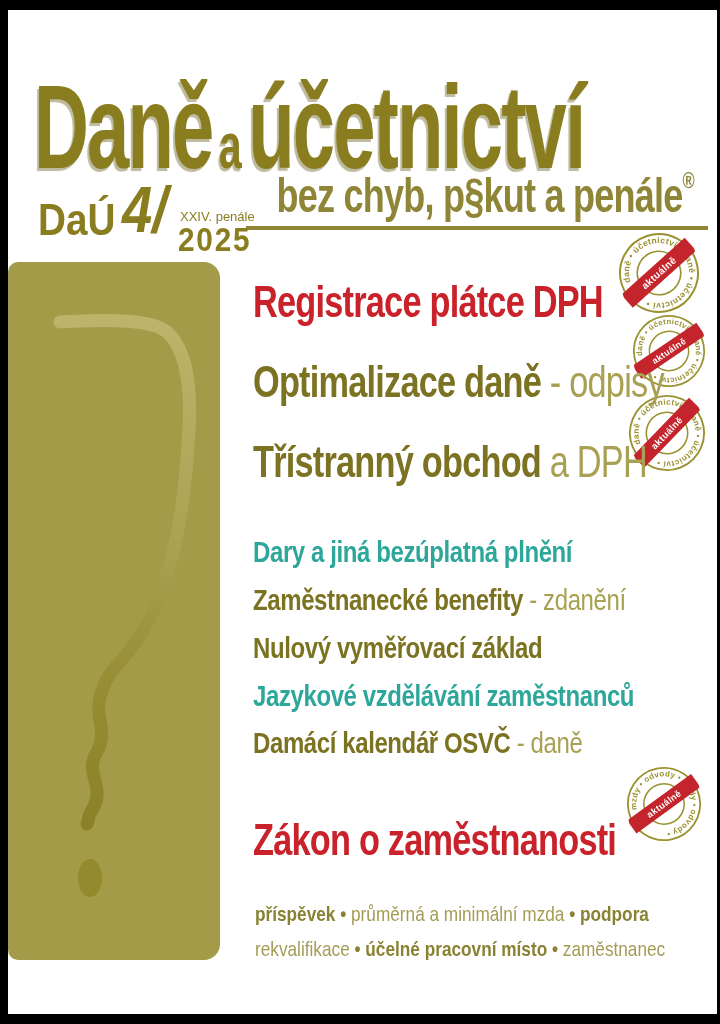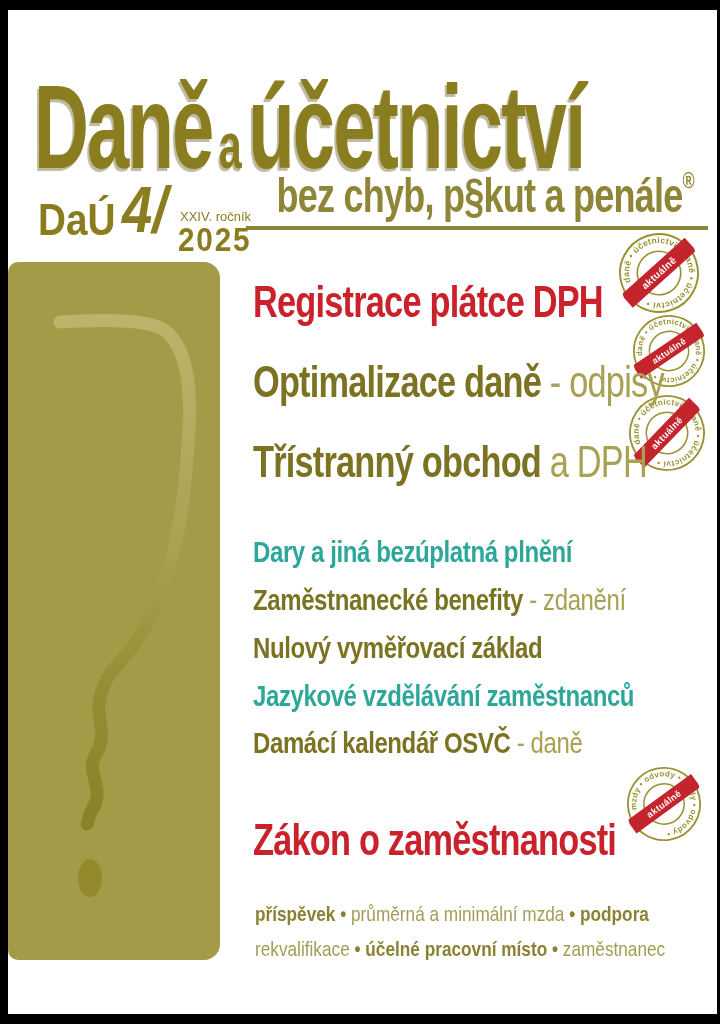--- a/index.html
+++ b/index.html
@@ -73,21 +73,21 @@
   <div class="page">
 
     <div class="title"><span>Daně</span><span class="conj">a</span><span>účetnictví</span></div>
 
     <div class="subtitle"><span>bez chyb, p</span><span>§</span><span>kut a penále</span><span class="reg">®</span></div>
 
     <div class="rule"></div>
 
     <div class="issue-abbr">DaÚ</div>
     <div class="issue-number">4/</div>
-    <div class="issue-vol">XXIV. ročník</div>
+    <div class="issue-vol">XXIV. penále</div>
     <div class="issue-year">2025</div>
 
     <div class="panel">
       <svg viewBox="0 0 212 698">
         <defs>
           <linearGradient id="qg" x1="0" y1="0" x2="0" y2="1">
             <stop offset="0" stop-color="#bcb46a"></stop>
             <stop offset="0.45" stop-color="#aaa152"></stop>
             <stop offset="0.72" stop-color="#968d35"></stop>
             <stop offset="1" stop-color="#8a8128"></stop>

